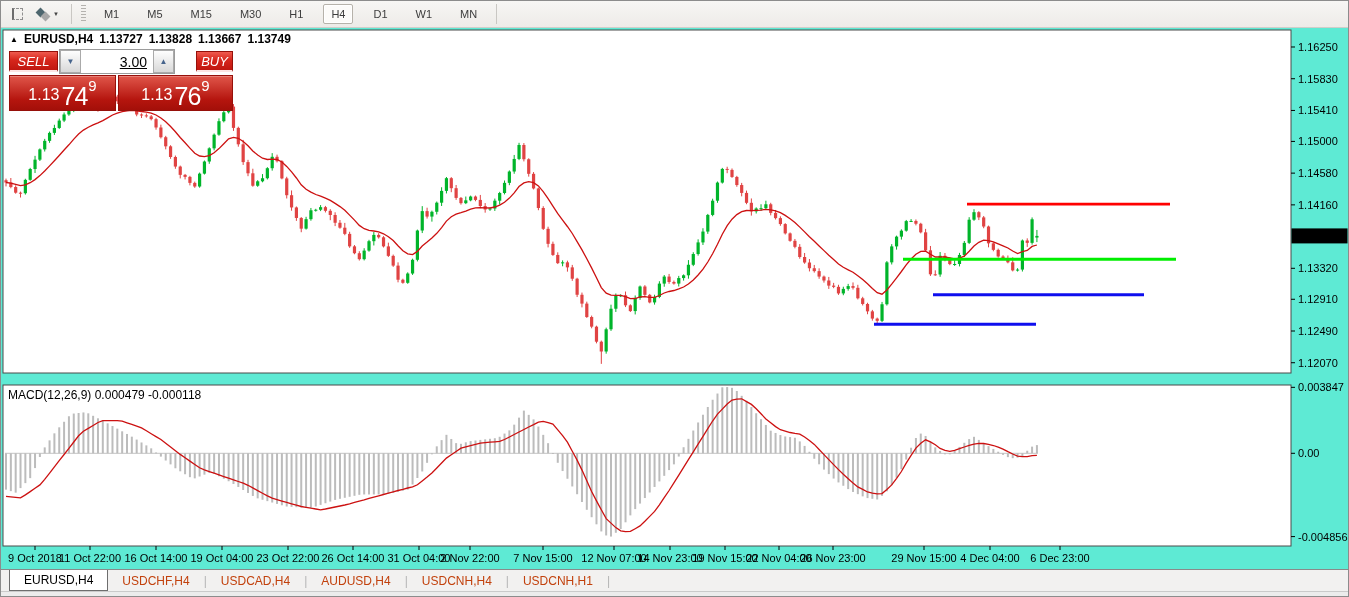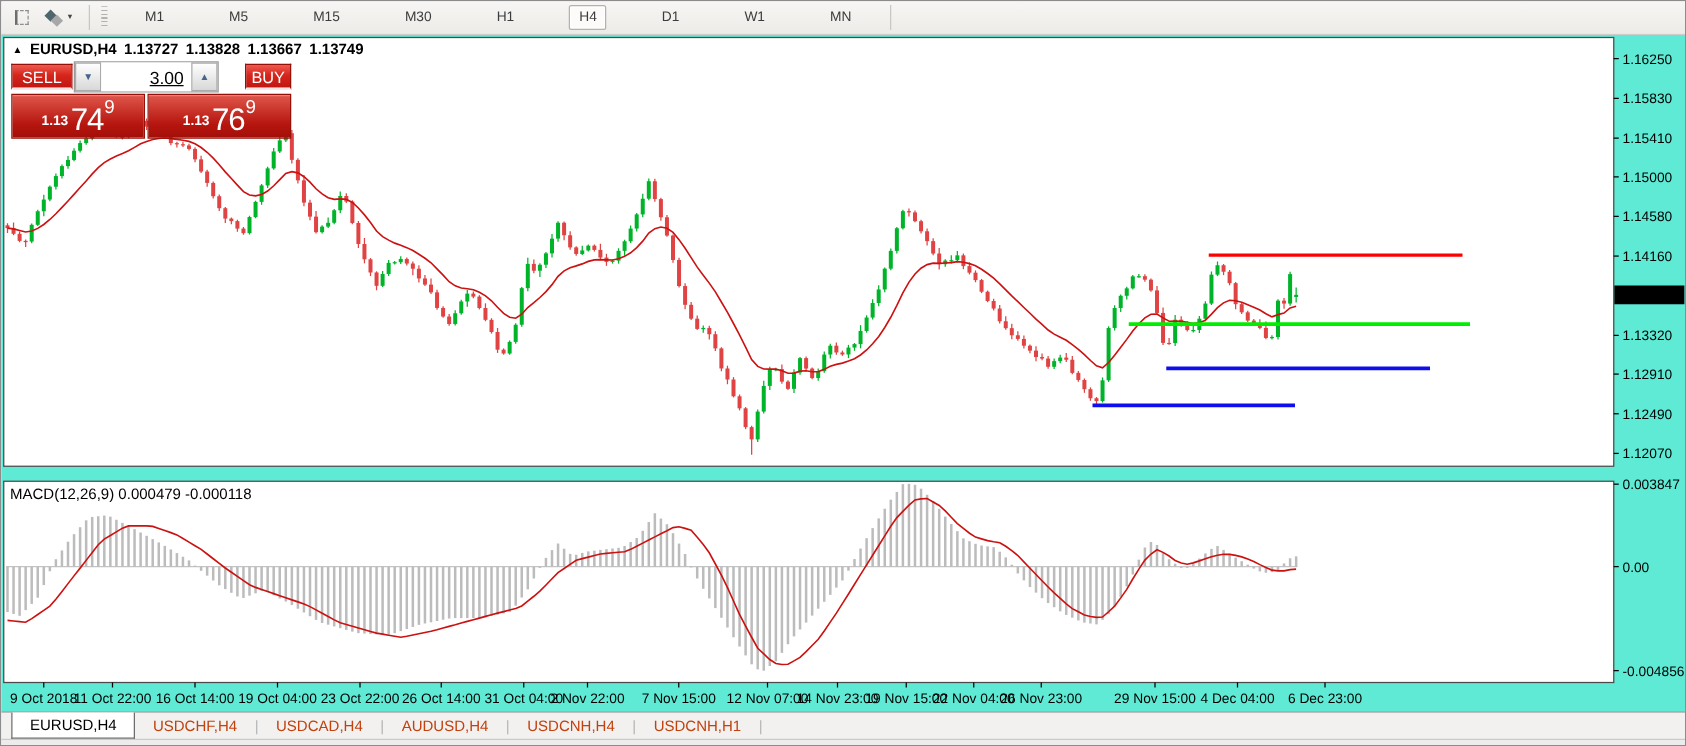--- a/index.html
+++ b/index.html
@@ -12,54 +12,54 @@
   .tb-btn{height:22px;min-width:24px;border:1px solid transparent;background:transparent;
     display:flex;align-items:center;justify-content:center;gap:1px;cursor:default;}
   .dash-box{width:11px;height:12px;border:1px dashed #8f8f8f;border-left:2px solid #6d6d6d;}
   .diamond{width:7px;height:7px;transform:rotate(45deg);}
   .diamond.dark{background:#4d666e;margin-top:-4px;}
   .diamond.gray{background:#a7a7a7;margin-left:-3px;margin-top:4px;}
   .caret{font-size:6px;color:#444;margin-left:3px;}
   .tb-sep{width:1px;height:20px;background:#c9c7c3;margin:0 5px;}
   .tb-grip{width:5px;height:18px;margin:0 4px;
     background:repeating-linear-gradient(to bottom,#b4b2ae 0 1px,transparent 1px 3px);}
-  .tf-btn{height:20px;padding:0 7px;margin:0 18px;font-size:11px;color:#3c3c3c;background:transparent;
+  .tf-btn{height:20px;padding:0 7px;margin:0 6px;font-size:11px;color:#3c3c3c;background:transparent;
     border:1px solid transparent;font-family:"Liberation Sans",sans-serif;}
   .tf-btn.active{background:#fcfbf9;border:1px solid #b6b2aa;border-radius:2px;
     box-shadow:inset 0 0 0 1px #ffffff;}
   
   .chart-region{position:relative;height:541px;background:#5eead4;}
   #chart-svg{position:absolute;left:0;top:0;}
   svg text{font-family:"Liberation Sans",sans-serif;font-size:11px;fill:#000;}
   .chart-title{position:absolute;left:9px;top:4px;font-size:12px;font-weight:600;color:#000;
     display:flex;align-items:center;gap:6px;z-index:5;}
   .chart-title .arrow{font-size:8px;}
   .macd-label{position:absolute;left:7px;top:360px;font-size:12px;color:#000;z-index:5;}
   
   .trade-panel{position:absolute;left:8px;top:21px;width:224px;z-index:6;}
   .tp-row1{position:relative;height:25px;}
   .tp-sell,.tp-buy{position:absolute;top:2px;height:21px;border:1px solid #96100a;
     background:linear-gradient(#ef5a4e,#d6261c 45%,#c01710);color:#fff;font-size:13px;
     font-family:"Liberation Sans",sans-serif;border-bottom:2px solid rgba(255,255,255,.85);
-    padding:0;line-height:17px;}
+    padding:0;line-height:17px;font-style:italic;}
   .tp-sell{left:0;width:49px;}
   .tp-buy{right:0;width:37px;}
   .tp-vol{position:absolute;left:50px;top:0;width:116px;height:25px;display:flex;
     border:1px solid #9b9b9b;background:#fff;}
   .tp-spin{width:21px;border:1px solid #aaa;background:linear-gradient(#fefefe,#d8d8d8);
     color:#46648c;font-size:8px;padding:0;line-height:1;}
   .tp-volfield{flex:1;border:none;outline:none;min-width:0;text-align:right;padding-right:6px;
     font-size:14px;font-family:"Liberation Sans",sans-serif;color:#000;text-decoration:underline;}
   .tp-row2{margin-top:1px;display:flex;gap:2px;}
   .tp-price{height:36px;border:1px solid #96100a;background:linear-gradient(#e0564a,#b5150e 70%,#a30f09);
     color:#fff;display:flex;justify-content:center;align-items:flex-end;padding-bottom:4px;
     box-shadow:inset 0 1px 0 rgba(255,255,255,.25);}
   .tp-price.sell{flex:0 0 107px;}
   .tp-price.buy{flex:0 0 115px;}
-  .tp-big-figure{font-size:11px;font-weight:700;margin-right:2px;line-height:1;padding-bottom:3px;}
+  .tp-big-figure{font-size:16px;font-weight:400;margin-right:2px;line-height:1;padding-bottom:3px;}
   .tp-pips{font-size:25px;line-height:0.82;letter-spacing:-1px;}
   .tp-pipette{font-size:15px;line-height:1;align-self:flex-start;margin-top:2px;margin-left:1px;}
   
   .tabbar{height:22px;background:#f2f1f0;border-top:1px solid #8a8a8a;display:flex;
     align-items:stretch;padding-left:8px;font-size:12px;}
   .tab{display:flex;align-items:center;padding:0 14px;color:#c2410c;position:relative;}
   .tab.active{background:#fff;color:#000;border:1px solid #6e6e6e;border-top:none;
     margin-top:0;z-index:2;}
   .tab-sep{display:flex;align-items:center;color:#b5b5b5;}
   .status-strip{height:7px;background:#ececec;border-top:1px solid #cacaca;}

